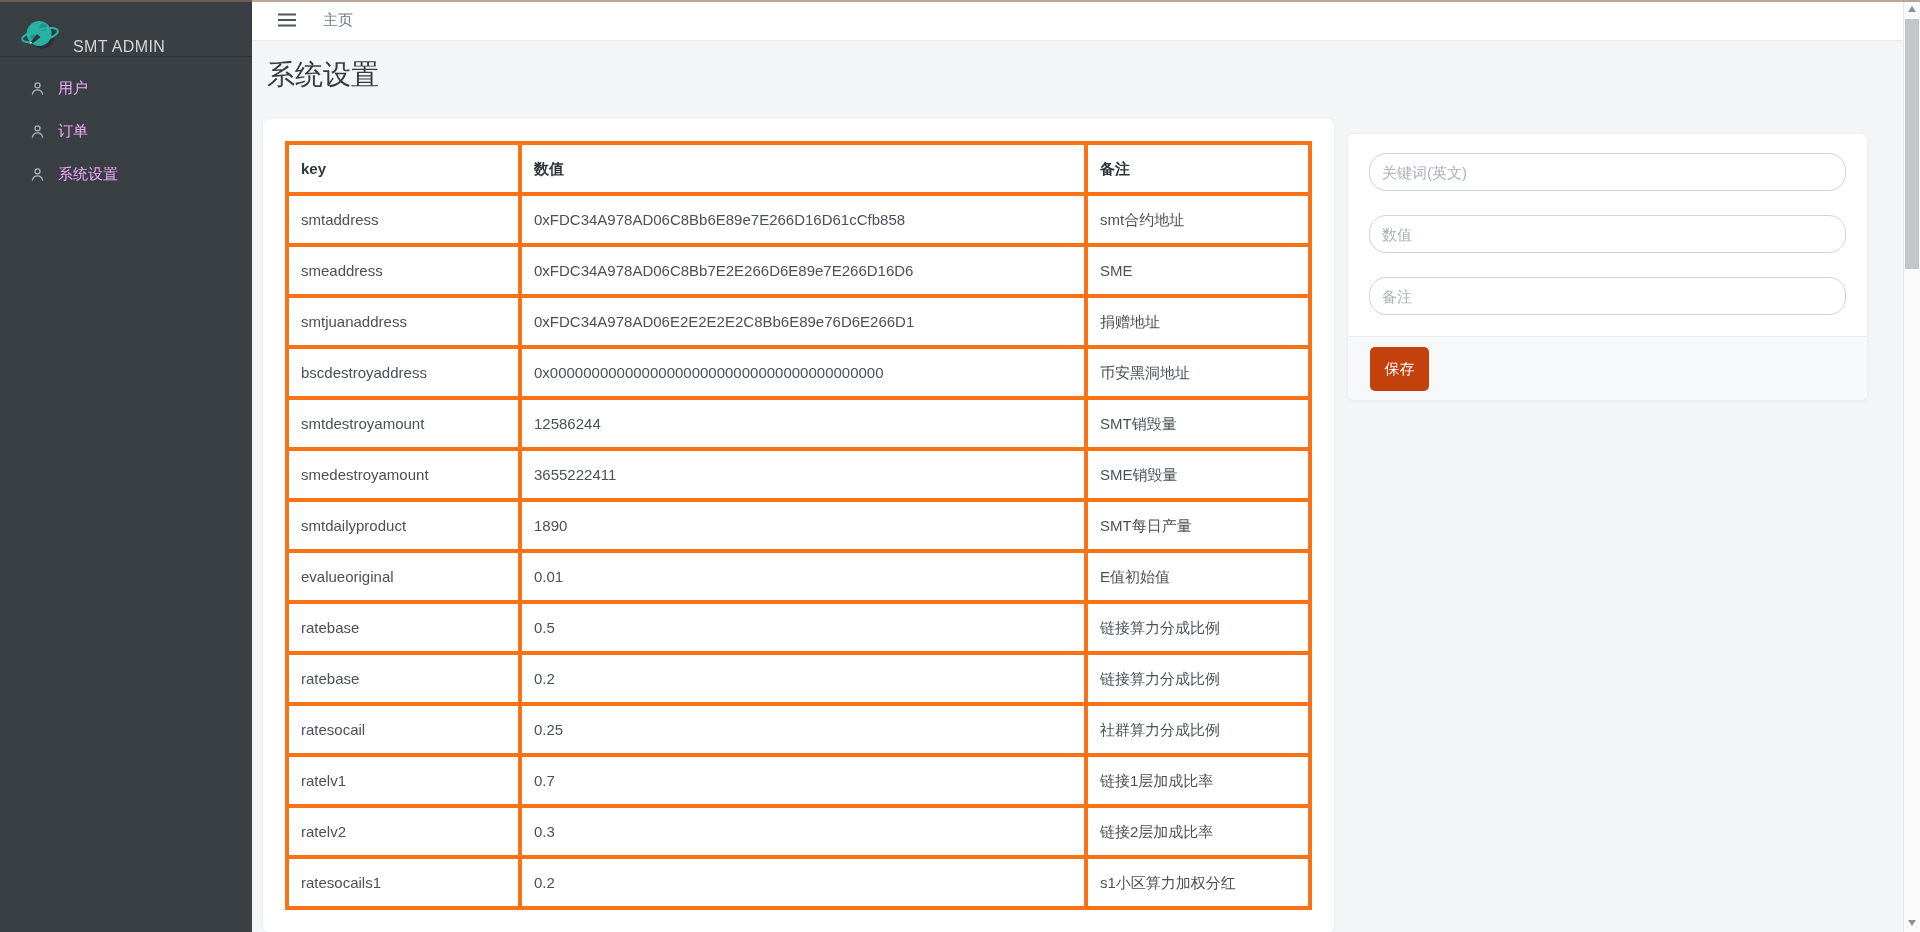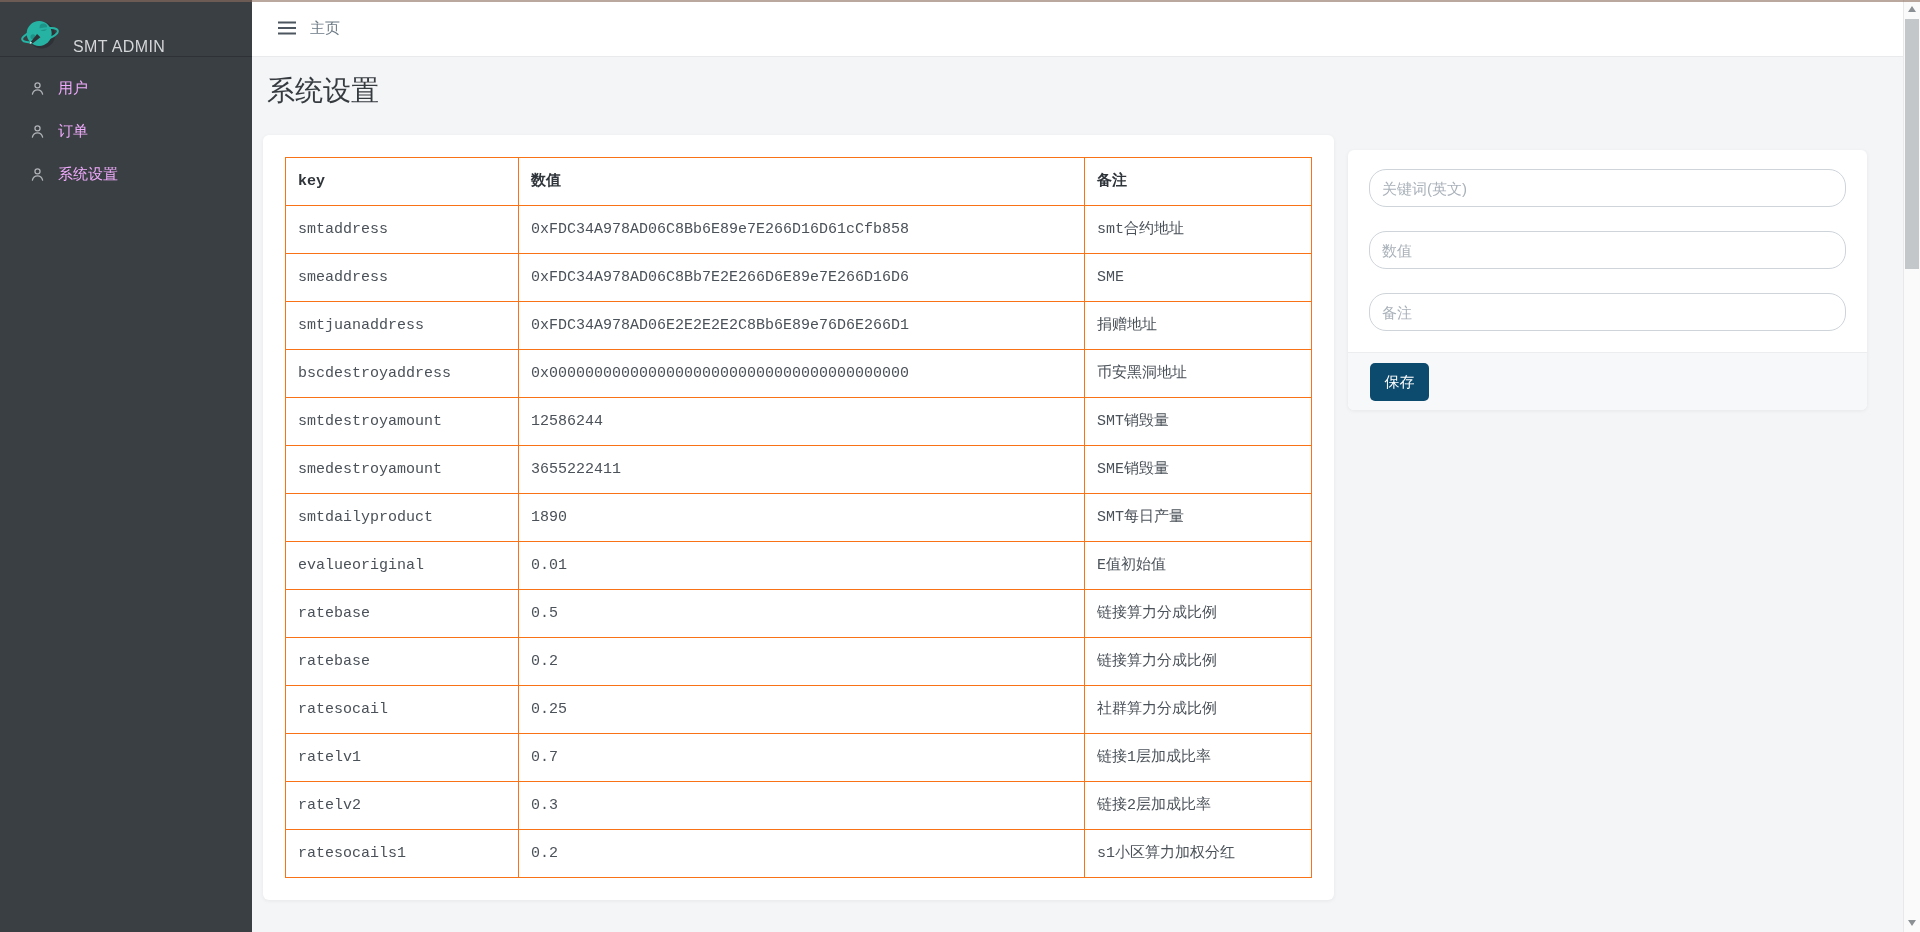--- a/index.html
+++ b/index.html
@@ -21,56 +21,56 @@
   .logo { width:40px; height:40px; display:inline-block; }
   .app-title { color:#d4d6d7; font-size:16px; letter-spacing:.4px; }
   .menu { padding-top:10px; }
   .menu-item { display:flex; align-items:center; gap:12px; height:43px;
     padding-left:29px; color:#f0abfc; font-size:15px; cursor:pointer; }
   .menu-item svg { flex:0 0 auto; }
 
   
   .main { flex:1; display:flex; flex-direction:column; min-width:0; }
   .topbar { height:57px; background:#fff; border-bottom:1px solid #e9eaec;
-    display:flex; align-items:center; padding-left:26px; gap:14px; }
+    display:flex; align-items:center; padding-left:26px; gap:27px; }
   .hamburger { display:inline-flex; cursor:pointer; }
   .crumb { color:#6c7a85; font-size:15px; text-decoration:none; cursor:pointer; }
 
   .content { flex:1; padding:0 14px 0 11px; }
   .page-title { font-size:28px; font-weight:400; color:#363b40;
     margin:16px 0 0 4px; line-height:36px; }
 
   .cards { display:flex; align-items:flex-start; margin-top:26px; }
 
   
   .table-card { width:1071px; min-width:1071px; background:#fff;
     border-radius:6px; box-shadow:0 1px 4px rgba(0,0,0,.06); padding:22px; }
   table { width:100%; border-collapse:collapse; table-layout:fixed; }
   col.c-key { width:233px; } col.c-val { width:566px; }
-  th, td { border:1px solid #f97316; padding:13px 12px; font-size:15px;
-    line-height:21px; text-align:left; overflow:hidden; white-space:nowrap;font-family:Liberation Mono, monospace; }
+  th, td { border:4px solid #f97316; padding:13px 12px; font-size:15px;
+    line-height:21px; text-align:left; overflow:hidden; white-space:nowrap; }
   th { color:#2f353a; font-weight:700; }
   td { color:#4a5158; }
 
   
   .form-card { width:519px; min-width:519px; margin-left:14px; margin-top:15px;
     background:#fff; border-radius:6px; box-shadow:0 1px 4px rgba(0,0,0,.06); }
   .form-header { background:#28a745; color:#fff; font-size:17px; height:49px;
     line-height:49px; padding-left:21px; border-radius:6px 6px 0 0; }
   .form-body { padding:19px 21px 21px; }
   .form-body input { display:block; width:100%; height:38px;
     border:1px solid #ced4da; border-radius:17px; padding:0 12px;
     font-size:15px; color:#495057; margin-bottom:24px; outline:none;
     font-family:"Liberation Sans", sans-serif; background:#fff; }
   .form-body input:last-child { margin-bottom:0; }
   .form-body input::placeholder { color:#a9b1b9; }
   .form-footer { background:#f7f8f9; border-top:1px solid #ebedef;
     padding:10px 21px 9px 22px; border-radius:0 0 6px 6px; }
-  .save-btn { background:#0c4a6e; color:#fff; border:none; border-radius:5px;
-    height:38px; min-width:59px; padding:0 13px; font-size:15px; cursor:pointer;
+  .save-btn { background:#c2410c; color:#fff; border:none; border-radius:5px;
+    height:44px; min-width:59px; padding:0 13px; font-size:15px; cursor:pointer;
     font-family:"Liberation Sans", sans-serif; }
 
   
   .scrollbar { position:absolute; right:0; top:0; width:17px; height:932px;
     background:#fafafa; border-left:1px solid #e8e8e8; z-index:40; }
   .sb-arrow { position:absolute; left:4px; width:0; height:0;
     border-left:4.5px solid transparent; border-right:4.5px solid transparent; }
   .sb-up { top:6px; border-bottom:6px solid #8b9094; }
   .sb-down { bottom:6px; border-top:6px solid #8b9094; }
   .sb-thumb { position:absolute; top:19px; left:1px; width:14px; height:250px;

